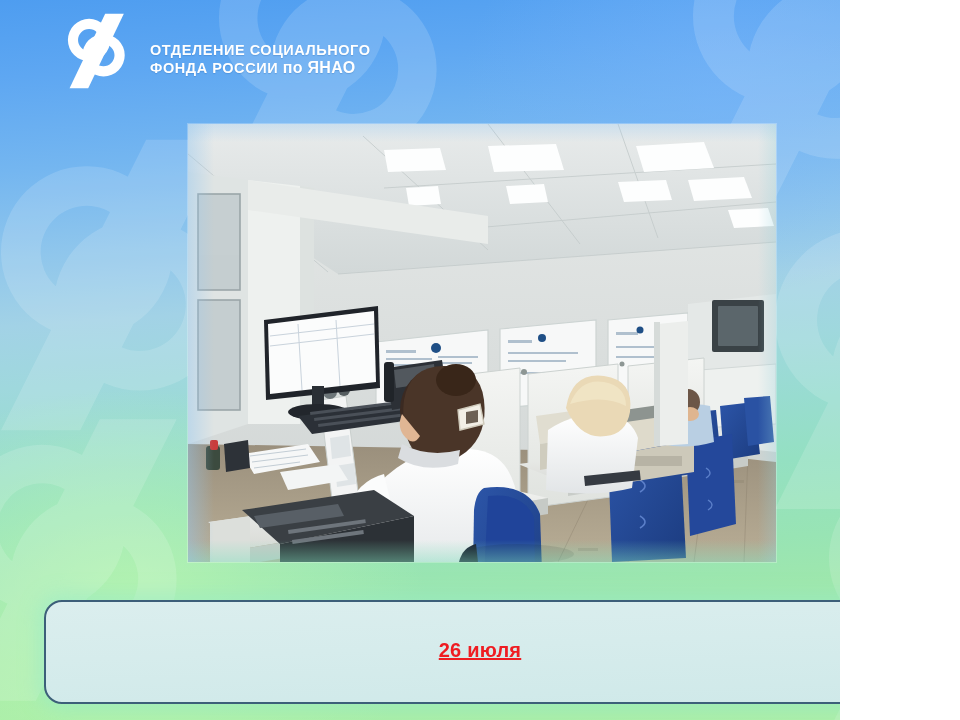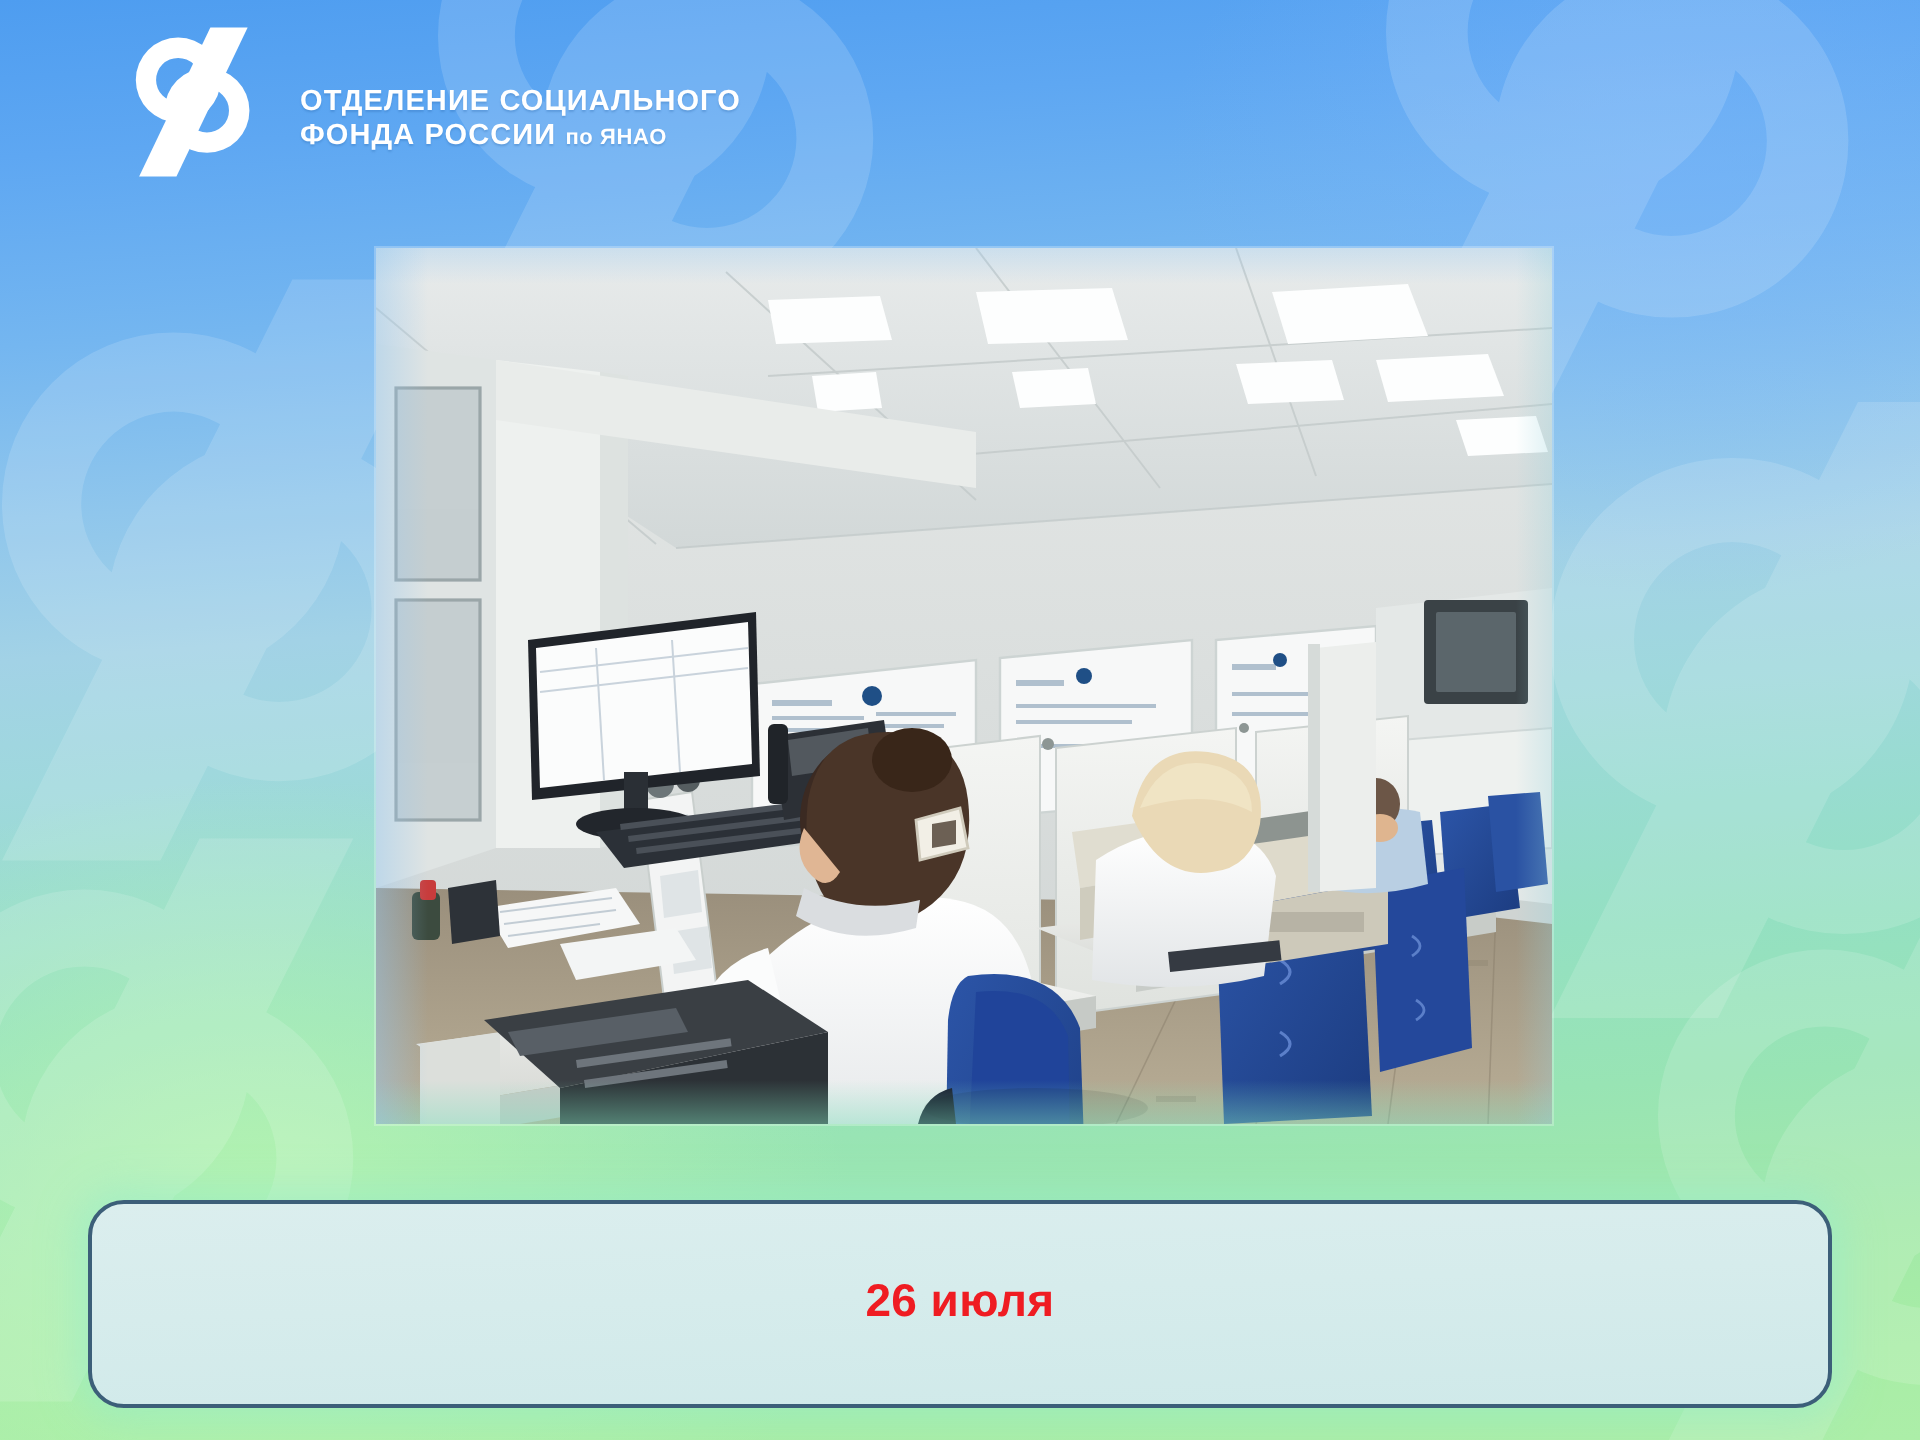--- a/index.html
+++ b/index.html
@@ -2,21 +2,21 @@
 <html><head>
 <meta charset="utf-8">
 <style>
   html, body {
     margin: 0;
     padding: 0;
     background: #ffffff;
   }
   #poster {
     position: relative;
-    width: 960px;
+    width: 840px;
     height: 720px;
     overflow: hidden;
     font-family: "Liberation Sans", sans-serif;
   }
 
   
   .bg-gradient {
     position: absolute;
     inset: 0;
     background: linear-gradient(176deg,
@@ -84,21 +84,21 @@
   }
   .logo-text .line {
     color: #ffffff;
     font-weight: bold;
     font-size: 14.5px;
     letter-spacing: 0.55px;
     white-space: nowrap;
     text-shadow: 0 1px 1px rgba(30,90,160,0.25);
   }
   .logo-text .line .light {
-    font-size: 11px;
+    font-size: 16px;
     letter-spacing: 0.3px;
   }
 
   
   .photo-frame {
     position: absolute;
     left: 188px;
     top: 124px;
     width: 588px;
     height: 438px;
@@ -137,24 +137,25 @@
     box-shadow: 0 0 18px 6px rgba(150,235,200,0.55);
     display: flex;
     flex-direction: column;
     align-items: center;
     justify-content: center;
     padding: 4px 10px 6px;
   }
   .caption-date {
     color: #ef1c22;
     font-weight: bold;
-    font-size: 23px;
+    font-size: 20px;
     letter-spacing: 0.2px;
     line-height: 1.12;
     margin-bottom: 1px;
+    text-decoration: underline;
   }
   .caption-line {
     color: #17344f;
     font-weight: bold;
     font-size: 23.5px;
     letter-spacing: -0.1px;
     line-height: 1.26;
     white-space: nowrap;
   }
 </style>

